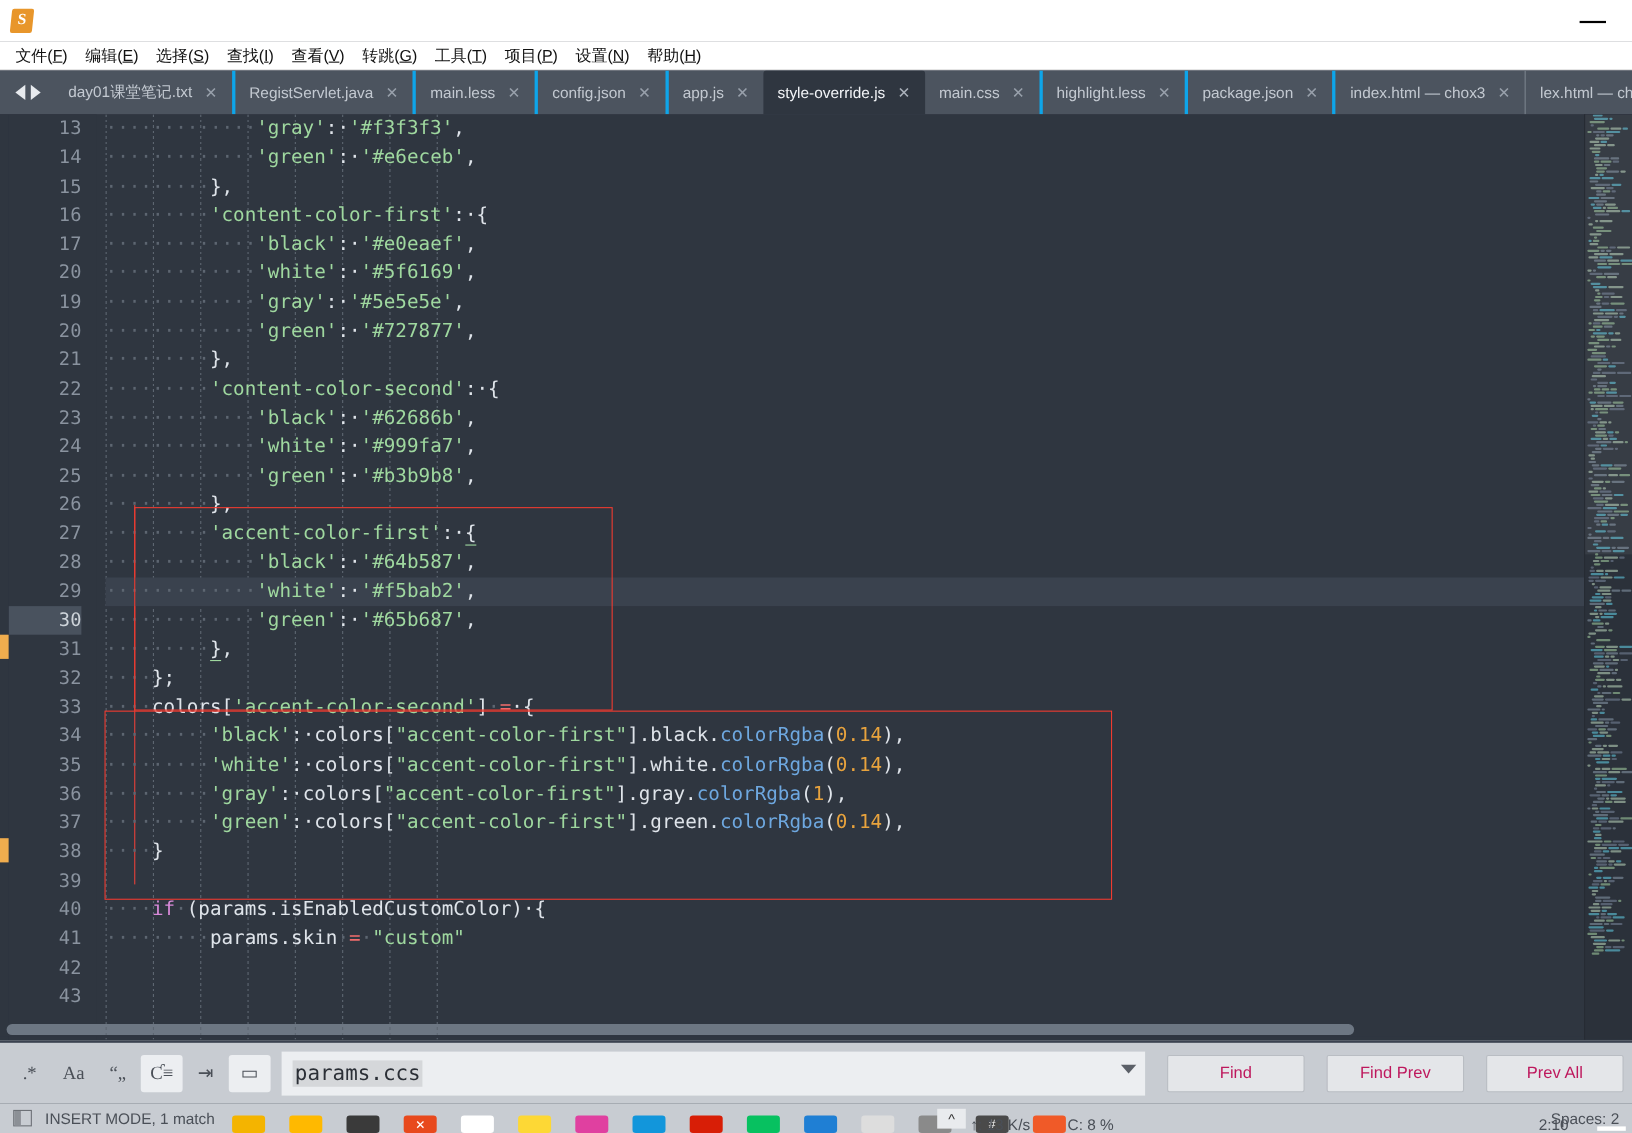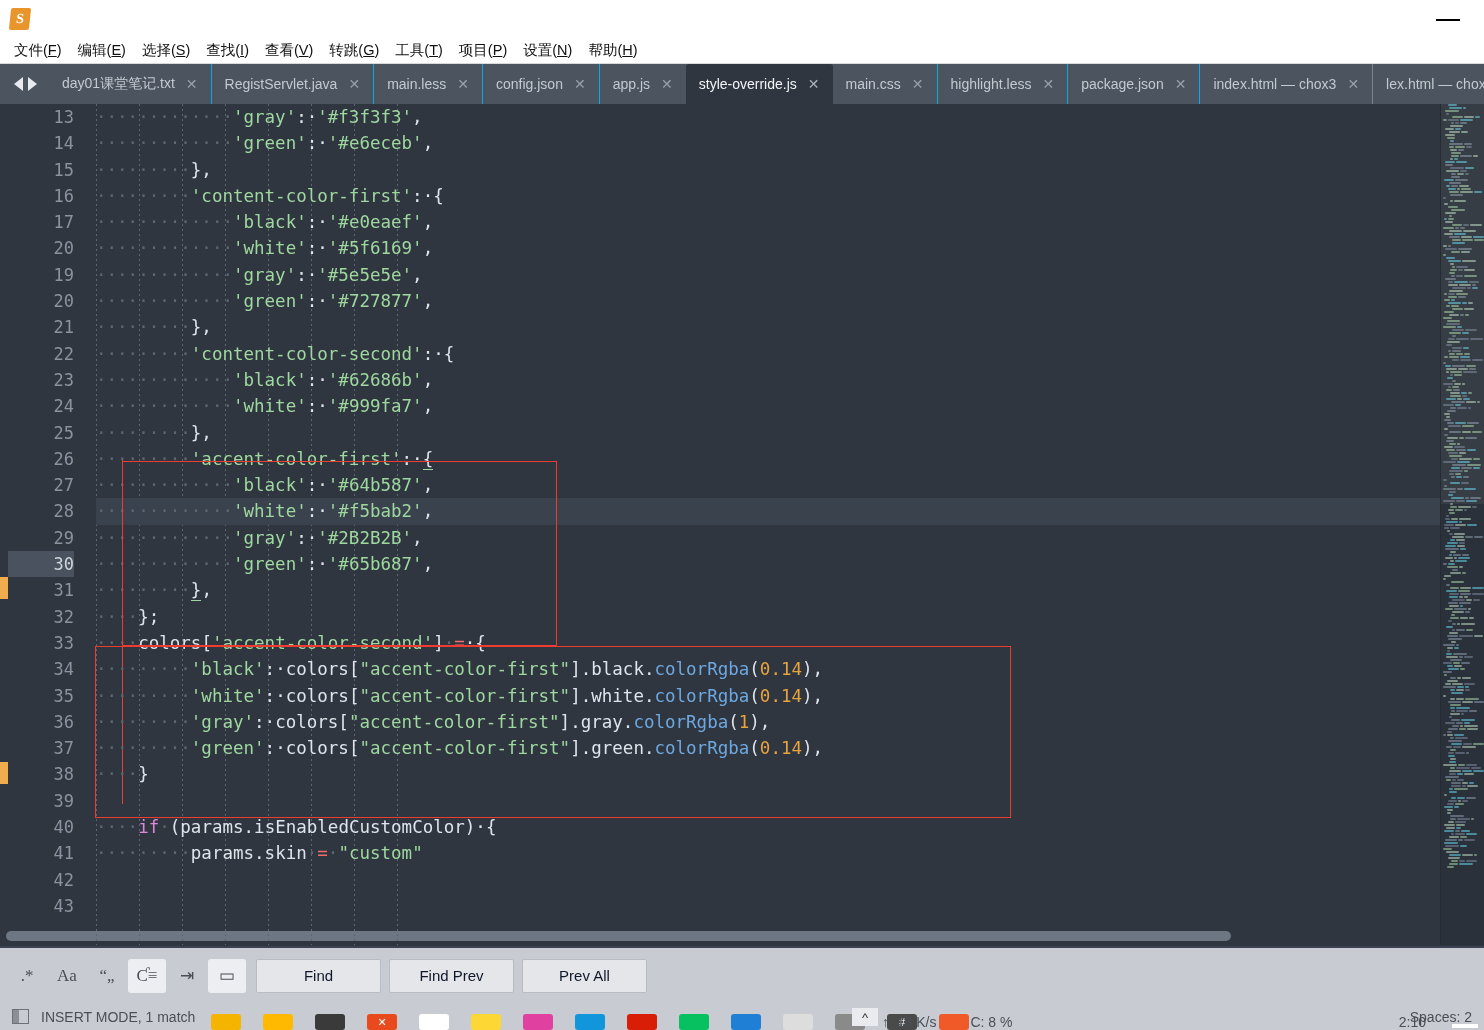--- a/index.html
+++ b/index.html
@@ -53,21 +53,21 @@
     display: flex; align-items: center; gap: 5px;
     padding: 0 12px 0 14px; color: #e7eaee;
   }
   .tab-arrow { width: 0; height: 0; cursor: pointer; }
   .tab-arrow.left  { border-top: 7px solid transparent; border-bottom: 7px solid transparent; border-right: 9px solid #e7eaee; }
   .tab-arrow.right { border-top: 7px solid transparent; border-bottom: 7px solid transparent; border-left: 9px solid #e7eaee; }
   .tab {
     display: flex; align-items: center;
     padding: 0 13px; font-size: 14px; color: #c3c9d1;
     white-space: nowrap; position: relative;
-    border-left: 1px solid #0ea5e9;
+    border-left: 3px solid #0ea5e9;
   }
   .tab:first-of-type { border-left: none; }
   .tab.active {
     background: #2f3640; color: #f2f4f7;
     border-left: none; border-top-left-radius: 3px; border-top-right-radius: 3px;
   }
   .tab.active + .tab { border-left: none; }
   .tab .close {
     margin-left: 11px; font-size: 14px; color: #98a0ab;
     font-family: "Liberation Sans", sans-serif; line-height: 1;
@@ -172,24 +172,24 @@
   .find-input .val {
     font-family: "DejaVu Sans Mono", monospace; font-size: 19px;
     color: #2b2f36; background: #d5d7da; padding: 1px 2px;
   }
   .dropdown {
     position: absolute; right: 8px; top: 12px;
     width: 0; height: 0; border-left: 7px solid transparent;
     border-right: 7px solid transparent; border-top: 8px solid #5b6068;
   }
   .find-btn {
-    height: 34px; min-width: 125px; margin-left: 8px;
+    height: 34px; min-width: 125px; margin-left: 20px;
     background: #e4e6e9; border: 1px solid #b9bdc3; border-radius: 2px;
     display: flex; align-items: center; justify-content: center;
-    font-size: 15px; color: #0f172a;
+    font-size: 15px; color: #be185d;
   }
 
   
   .statusbar {
     position: absolute; top: 1003px; left: 0;
     width: 1484px; height: 27px; background: #c8ccd2;
     display: flex; align-items: center; padding: 0 12px;
     font-size: 14px; color: #4a4f57;
   }
   .sb-icon {
@@ -365,25 +365,25 @@
           <div class="ln"><span class="s-dot">·········</span><span class="s-punc">},</span></div>
           <div class="ln"><span class="s-dot">·········</span><span class="s-str">'content-color-first'</span><span class="s-punc">:·{</span></div>
           <div class="ln"><span class="s-dot">·············</span><span class="s-str">'black'</span><span class="s-punc">:·</span><span class="s-str">'#e0eaef'</span><span class="s-punc">,</span></div>
           <div class="ln"><span class="s-dot">·············</span><span class="s-str">'white'</span><span class="s-punc">:·</span><span class="s-str">'#5f6169'</span><span class="s-punc">,</span></div>
           <div class="ln"><span class="s-dot">·············</span><span class="s-str">'gray'</span><span class="s-punc">:·</span><span class="s-str">'#5e5e5e'</span><span class="s-punc">,</span></div>
           <div class="ln"><span class="s-dot">·············</span><span class="s-str">'green'</span><span class="s-punc">:·</span><span class="s-str">'#727877'</span><span class="s-punc">,</span></div>
           <div class="ln"><span class="s-dot">·········</span><span class="s-punc">},</span></div>
           <div class="ln"><span class="s-dot">·········</span><span class="s-str">'content-color-second'</span><span class="s-punc">:·{</span></div>
           <div class="ln"><span class="s-dot">·············</span><span class="s-str">'black'</span><span class="s-punc">:·</span><span class="s-str">'#62686b'</span><span class="s-punc">,</span></div>
           <div class="ln"><span class="s-dot">·············</span><span class="s-str">'white'</span><span class="s-punc">:·</span><span class="s-str">'#999fa7'</span><span class="s-punc">,</span></div>
+          <div class="ln"><span class="s-dot">·············</span><span class="s-str">'green'</span><span class="s-punc">:·</span><span class="s-str">'#b3b9b8'</span><span class="s-punc">,</span></div>
           <div class="ln"><span class="s-dot">·········</span><span class="s-punc">},</span></div>
           <div class="ln"><span class="s-dot">·········</span><span class="s-str">'accent-color-first'</span><span class="s-punc">:·</span><span class="s-punc brace-u">{</span></div>
           <div class="ln"><span class="s-dot">·············</span><span class="s-str">'black'</span><span class="s-punc">:·</span><span class="s-str">'#64b587'</span><span class="s-punc">,</span></div>
           <div class="ln cur"><span class="s-dot">·············</span><span class="s-str">'white'</span><span class="s-punc">:·</span><span class="s-str">'#f5bab2'</span><span class="s-punc">,</span></div>
-          <div class="ln"><span class="s-dot">·············</span><span class="s-str">'gray'</span><span class="s-punc">:·</span><span class="s-str">'#2B2B2B'</span><span class="s-punc">,</span></div>
           <div class="ln"><span class="s-dot">·············</span><span class="s-str">'green'</span><span class="s-punc">:·</span><span class="s-str">'#65b687'</span><span class="s-punc">,</span></div>
           <div class="ln"><span class="s-dot">·········</span><span class="s-punc brace-u">}</span><span class="s-punc">,</span></div>
           <div class="ln"><span class="s-dot">····</span><span class="s-punc">};</span></div>
           <div class="ln"><span class="s-dot">····</span><span class="s-plain">colors</span><span class="s-punc">[</span><span class="s-str">'accent-color-second'</span><span class="s-punc">]</span><span class="s-dot">·</span><span class="s-op">=</span><span class="s-punc">·{</span></div>
           <div class="ln"><span class="s-dot">·········</span><span class="s-str">'black'</span><span class="s-punc">:·</span><span class="s-plain">colors</span><span class="s-punc">[</span><span class="s-str">"accent-color-first"</span><span class="s-punc">]</span><span class="s-plain">.black.</span><span class="s-fn">colorRgba</span><span class="s-punc">(</span><span class="s-num">0.14</span><span class="s-punc">),</span></div>
           <div class="ln"><span class="s-dot">·········</span><span class="s-str">'white'</span><span class="s-punc">:·</span><span class="s-plain">colors</span><span class="s-punc">[</span><span class="s-str">"accent-color-first"</span><span class="s-punc">]</span><span class="s-plain">.white.</span><span class="s-fn">colorRgba</span><span class="s-punc">(</span><span class="s-num">0.14</span><span class="s-punc">),</span></div>
           <div class="ln"><span class="s-dot">·········</span><span class="s-str">'gray'</span><span class="s-punc">:·</span><span class="s-plain">colors</span><span class="s-punc">[</span><span class="s-str">"accent-color-first"</span><span class="s-punc">]</span><span class="s-plain">.gray.</span><span class="s-fn">colorRgba</span><span class="s-punc">(</span><span class="s-num">1</span><span class="s-punc">),</span></div>
           <div class="ln"><span class="s-dot">·········</span><span class="s-str">'green'</span><span class="s-punc">:·</span><span class="s-plain">colors</span><span class="s-punc">[</span><span class="s-str">"accent-color-first"</span><span class="s-punc">]</span><span class="s-plain">.green.</span><span class="s-fn">colorRgba</span><span class="s-punc">(</span><span class="s-num">0.14</span><span class="s-punc">),</span></div>
           <div class="ln"><span class="s-dot">····</span><span class="s-punc">}</span></div>
           <div class="ln">&nbsp;</div>
@@ -1426,20 +1426,24 @@
 
   <div class="findbar">
     <div id="findbtns" style="display:flex;align-items:center;">
         <div class="fbtn">.*</div>
         <div class="fbtn">Aa</div>
         <div class="fbtn">“„</div>
         <div class="fbtn on">Ƈ≡</div>
         <div class="fbtn">⇥</div>
         <div class="fbtn on">▭</div>
       </div>
+    <div class="find-input">
+      <span class="val">params.ccs</span>
+      <span class="dropdown"></span>
+    </div>
     <div id="findactions" style="display:flex;align-items:center;">
         <div class="find-btn">Find</div>
         <div class="find-btn">Find Prev</div>
         <div class="find-btn">Prev All</div>
       </div>
   </div>
 
   <div class="statusbar">
     <span class="sb-icon">
         <i></i>

